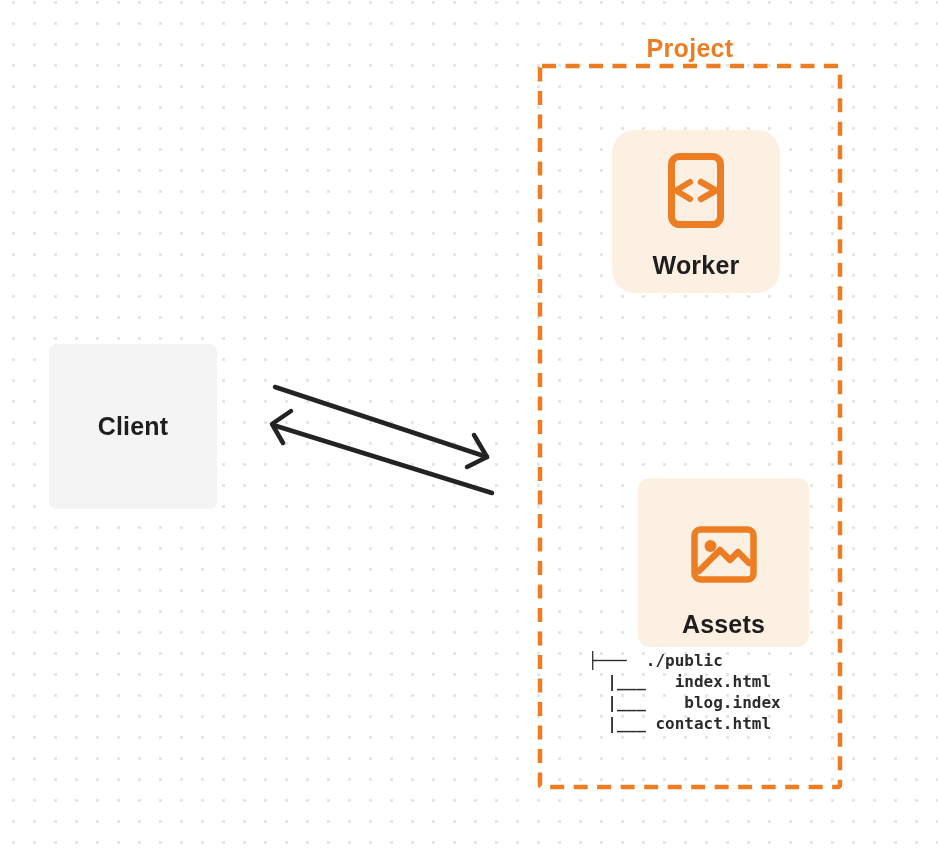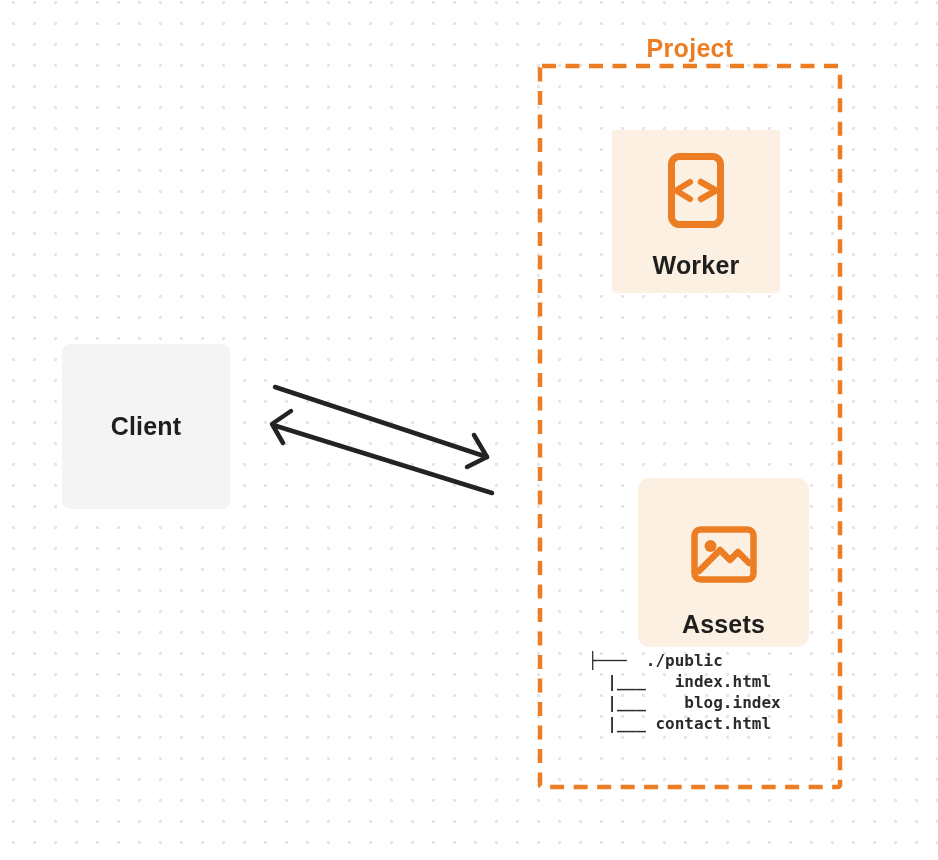--- a/index.html
+++ b/index.html
@@ -26,31 +26,31 @@
     align-items: center;
     box-sizing: border-box;
   }
   .card-label {
     font-weight: bold;
     font-size: 25px;
     color: #1e1e1e;
     letter-spacing: 0.2px;
   }
   .client-card {
-    left: 62px; top: 344px;
+    left: 49px; top: 344px;
     width: 168px; height: 165px;
     background: #f4f4f5;
     border-radius: 8px;
     justify-content: center;
   }
   .worker-card {
     left: 612px; top: 130px;
     width: 168px; height: 163px;
     background: #fbf0e2;
-    border-radius: 4px;
+    border-radius: 23px;
     padding-top: 23px;
   }
   .worker-card .card-label { margin-top: 23px; }
   .assets-card {
     left: 638px; top: 478px;
     width: 171px; height: 169px;
     background: #fbf0e2;
     border-radius: 12px;
     padding-top: 48px;
   }

